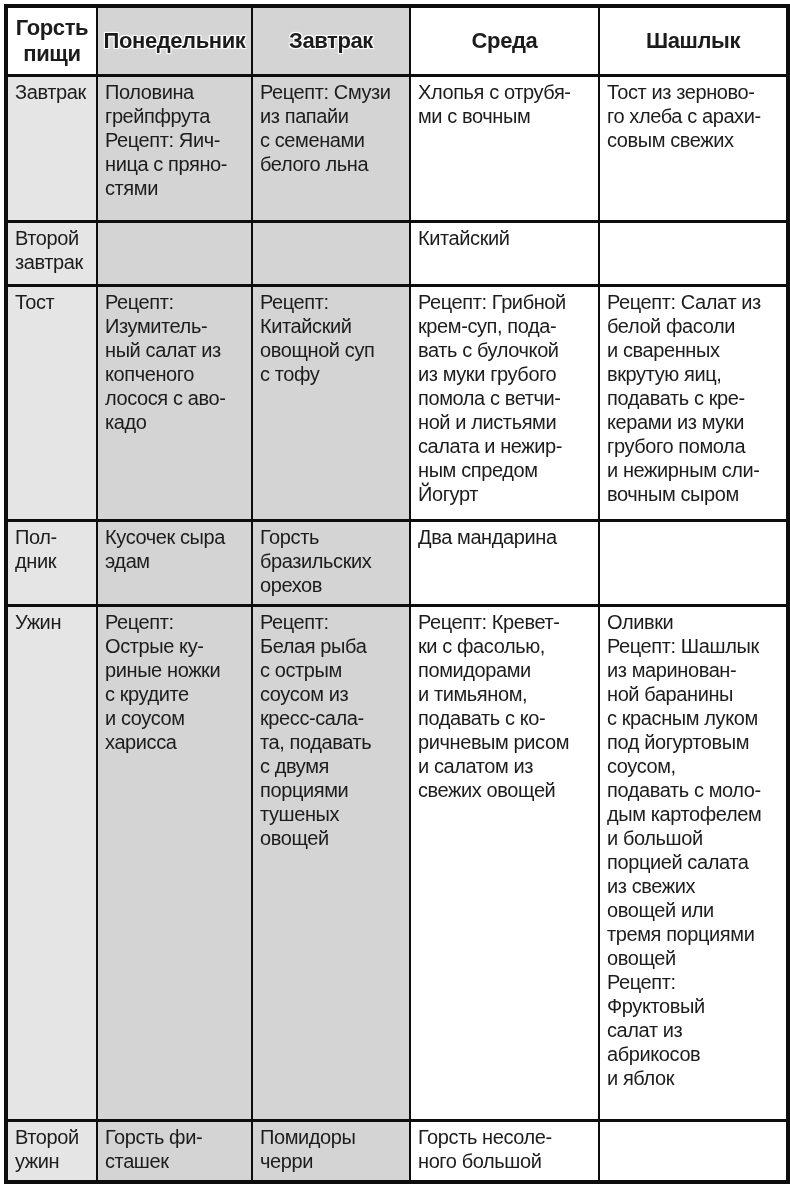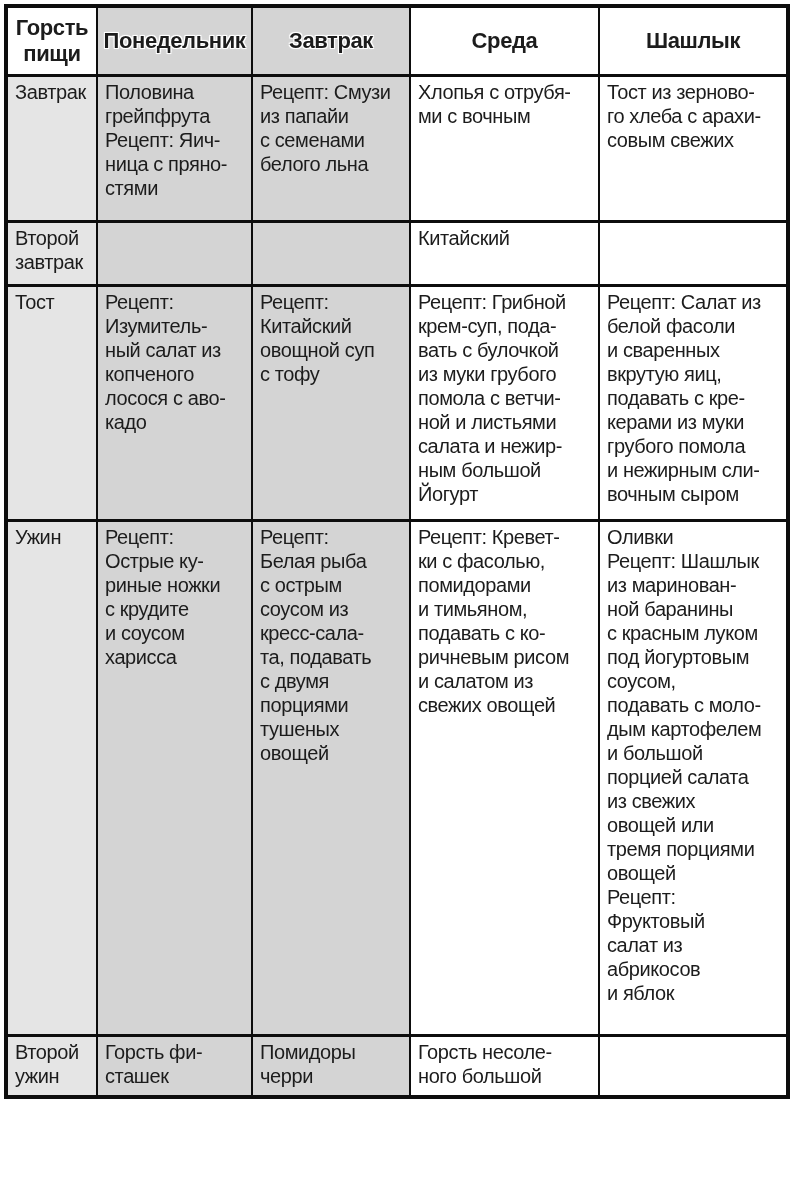--- a/index.html
+++ b/index.html
@@ -120,31 +120,42 @@
 Китайский
 овощной суп
 с тофу</td>
         <td>Рецепт: Грибной
 крем-суп, пода-
 вать с булочкой
 из муки грубого
 помола с ветчи-
 ной и листьями
 салата и нежир-
-ным большой
+ным спредом
 Йогурт</td>
         <td>Рецепт: Салат из
 белой фасоли
 и сваренных
 вкрутую яиц,
 подавать с кре-
 керами из муки
 грубого помола
 и нежирным сли-
 вочным сыром</td>
+      </tr>
+      <tr class="row-3">
+        <th scope="row" class="meal">Пол-
+дник</th>
+        <td class="shaded">Кусочек сыра
+эдам</td>
+        <td class="shaded">Горсть
+бразильских
+орехов</td>
+        <td>Два мандарина</td>
+        <td></td>
       </tr>
       <tr class="row-4">
         <th scope="row" class="meal">Ужин</th>
         <td class="shaded">Рецепт:
 Острые ку-
 риные ножки
 с крудите
 и соусом
 харисса</td>
         <td class="shaded">Рецепт:

